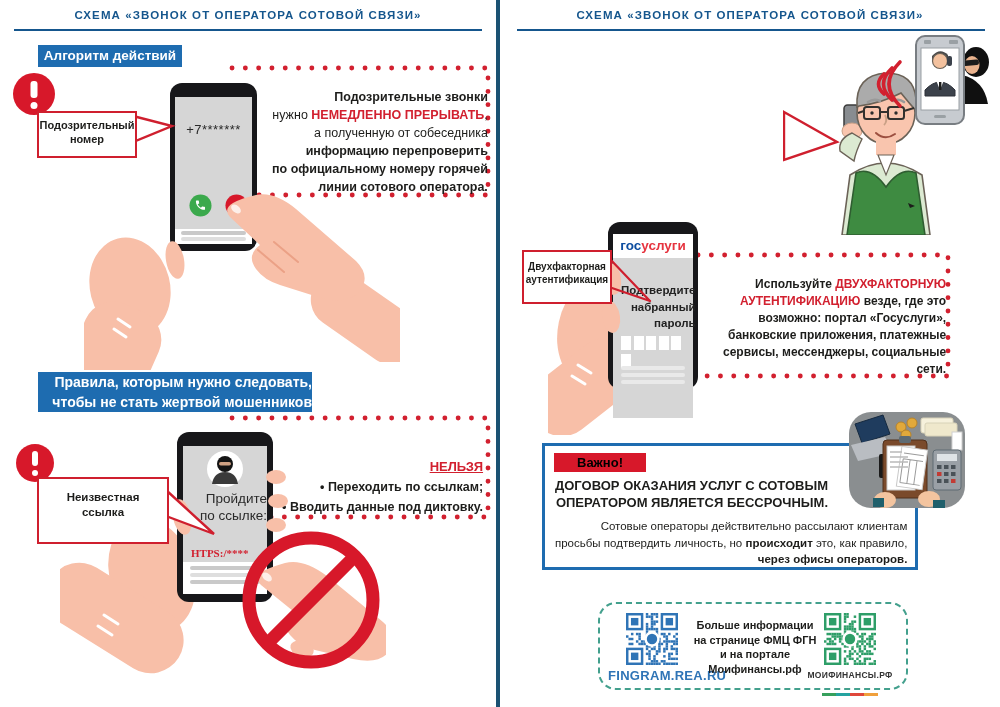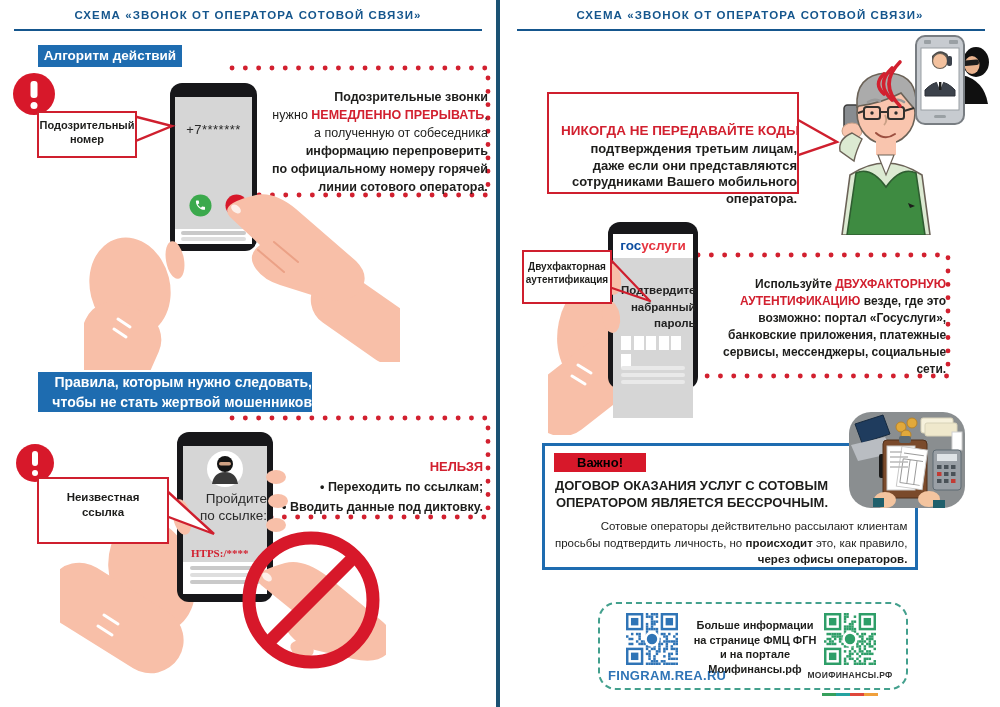--- a/index.html
+++ b/index.html
@@ -103,21 +103,21 @@
   <div class="abs sec" style="left:38px;top:372px;width:268px;height:40px;font-size:14px;line-height:20px;padding-left:6px;">
     <div class="nw">Правила, которым нужно следовать,</div>
     <div class="nw">чтобы не стать жертвой мошенников</div>
   </div>
 
   <svg class="abs" style="left:228px;top:413px;z-index:1;" width="266" height="110" viewBox="0 0 266 110">
     <path d="M4 5 H260 V104 H4" fill="none" stroke="#d2202f" stroke-width="4.8" stroke-linecap="round" stroke-dasharray="0.1 13.2"></path>
   </svg>
 
   <div class="abs nw" style="left:282px;top:440px;font-size:12.5px;z-index:3;">
-    <div class="b red" style="font-size:13px;">НЕЛЬЗЯ</div>
+    <div class="b red" style="font-size:13px;text-decoration:underline;">НЕЛЬЗЯ</div>
     <div class="b" style="margin-top:6px;"><span>•</span> <span>Переходить по ссылкам;</span></div>
     <div class="b" style="margin-top:6px;"><span>•</span> <span>Вводить данные под диктовку.</span></div>
   </div>
 
   <div class="excl" style="left:16px;top:444px;width:38px;height:38px;">
     <span class="bar" style="top:7px;width:6px;height:15px;"></span>
     <span class="dot" style="top:26px;width:6px;height:6px;"></span>
   </div>
 
   <div class="abs callout" style="left:37px;top:477px;width:128px;height:52px;font-size:11.5px;line-height:15px;padding-top:11px;">
@@ -216,29 +216,20 @@
   </svg>
 
   <svg class="abs" style="left:872px;top:58px;" width="34" height="52" viewBox="0 0 34 52">
     <g fill="none" stroke="#d2202f" stroke-width="3.6" stroke-linecap="round">
       <path d="M28 4 Q6 26 28 48"></path>
       <path d="M20 10 Q3 26 20 42"></path>
       <path d="M12 16 Q1 26 12 36"></path>
     </g>
   </svg>
 
-  <div class="abs" style="left:547px;top:92px;width:236px;height:88px;background:#fff;border:2.5px solid #cf1f2e;z-index:6;padding:10px 0 0 12px;">
-    <div class="b red nw" style="font-size:13.5px;">НИКОГДА НЕ ПЕРЕДАВАЙТЕ КОДЫ</div>
-    <div class="b nw" style="font-size:13px;line-height:16.5px;margin-top:3px;">
-      <div>подтверждения третьим лицам,</div>
-      <div>даже если они представляются</div>
-      <div>сотрудниками Вашего мобильного</div>
-      <div>оператора.</div>
-    </div>
-  </div>
   <svg class="abs" style="left:783px;top:108px;z-index:5;" width="58" height="58" viewBox="0 0 58 58">
     <polygon points="1,4 54,34 1,52" fill="#fff" stroke="#cf1f2e" stroke-width="2.4"></polygon>
   </svg>
 
   <svg class="abs" style="left:548px;top:245px;z-index:1;" width="120" height="190" viewBox="0 0 120 190">
     <ellipse cx="48" cy="85" rx="38" ry="55" transform="rotate(12 48 85)" fill="#f8bfa8"></ellipse>
     <rect x="-24" y="110" width="120" height="64" rx="32" transform="rotate(-38 36 142)" fill="#f8bfa8"></rect>
     <path d="M30 120 l13 8 M24 131 l13 8" stroke="#fff" stroke-width="3" stroke-linecap="round"></path>
   </svg>
 

